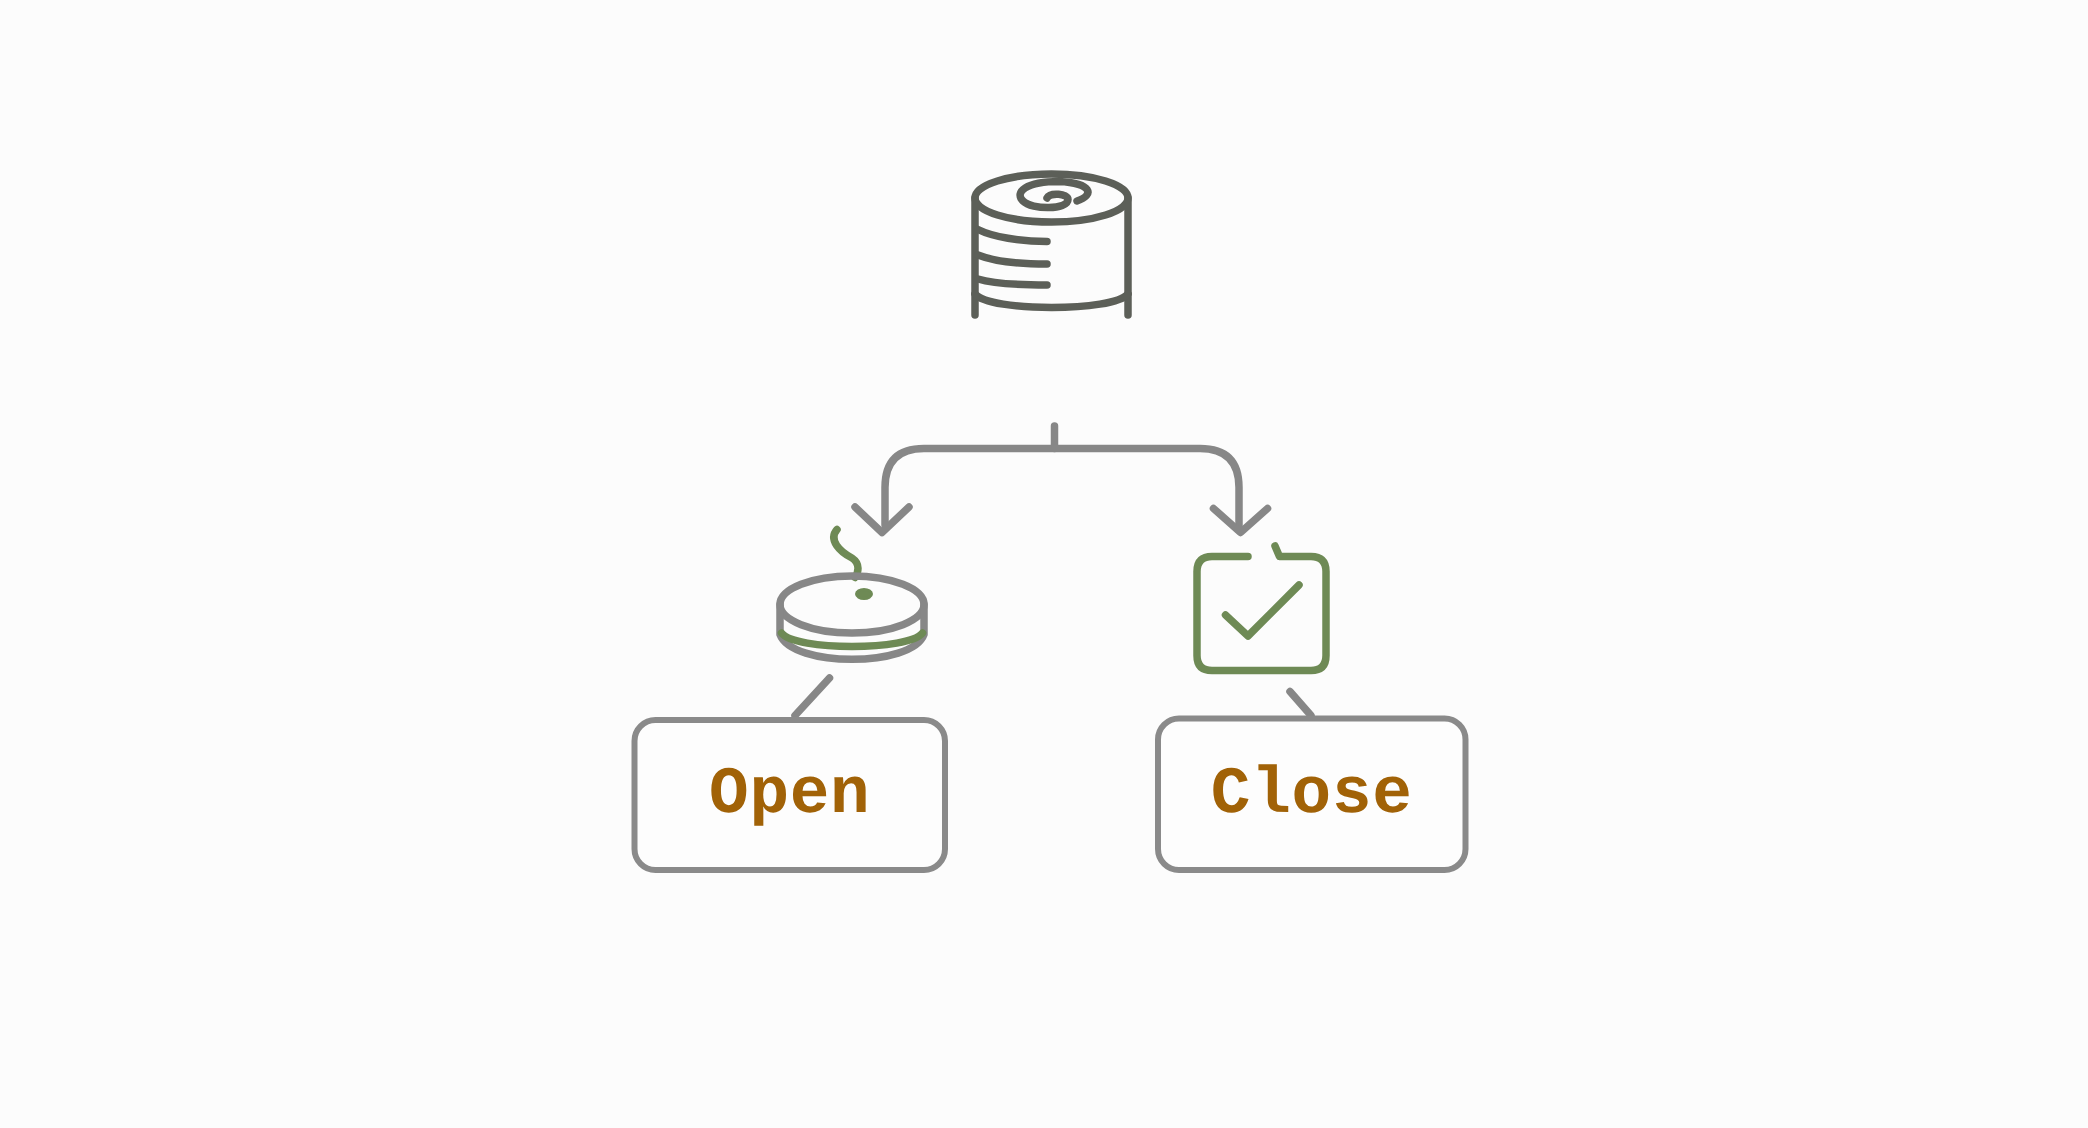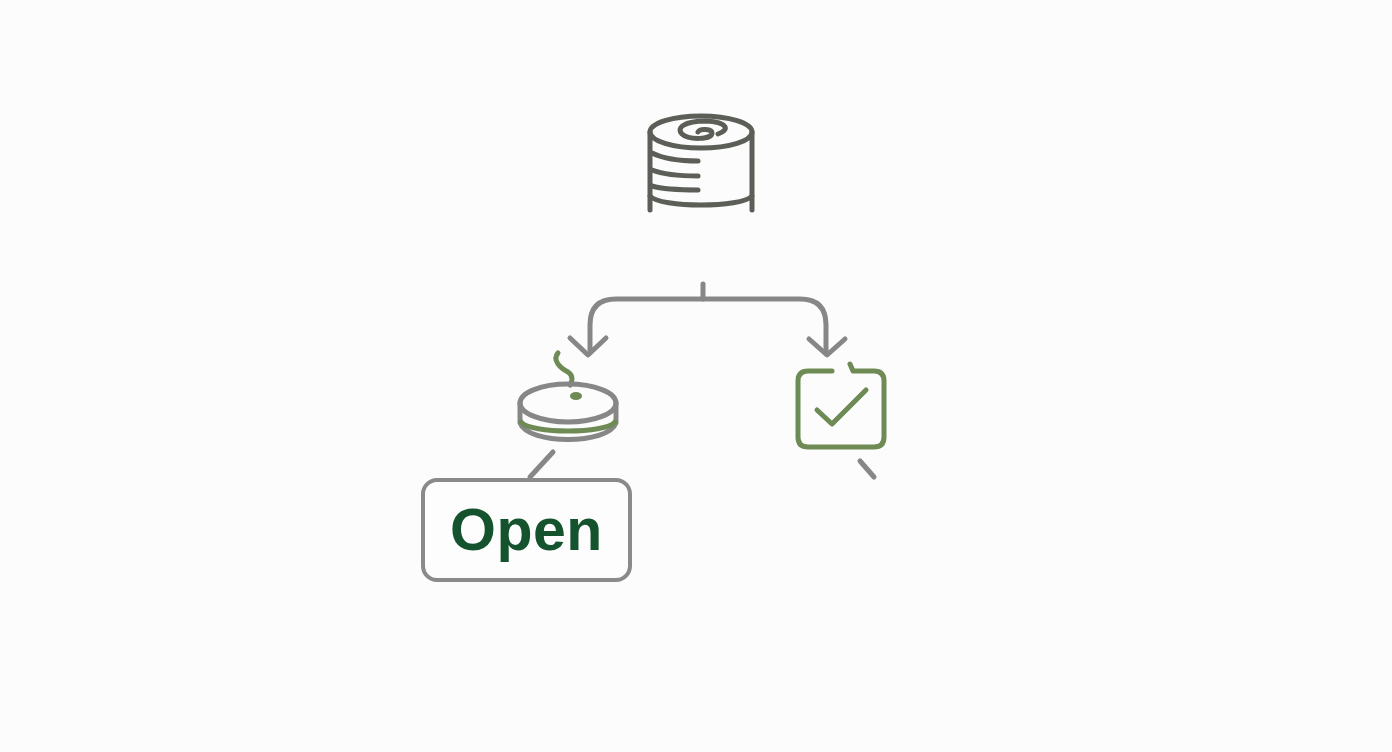--- a/index.html
+++ b/index.html
@@ -38,24 +38,24 @@
       position: absolute;
       box-sizing: border-box;
       border: 4px solid #8a8a8a;
       border-radius: 16px;
       background: #fdfdfd;
       display: flex;
       align-items: center;
       justify-content: center;
     }
     .node-box .text {
-      font-family: Liberation Sans, sans-serif;
+      font-family: Liberation Mono, monospace;
       font-weight: bold;
-      font-size: 59px;
-      color: #14532d;
+      font-size: 44px;
+      color: #a16207;
       letter-spacing: 0.5px;
     }
     .open-box { left: 421px; top: 478px; width: 211px; height: 104px; }
     .close-box { left: 770px; top: 477px; width: 209px; height: 105px; }
   </style>
 </head>
 <body>
 
 <div class="stage">
 
@@ -102,14 +102,17 @@
       <polyline points="817,410 832,424 866,390"></polyline>
     </g>
     <line x1="860" y1="461" x2="874" y2="477" stroke="#878787" stroke-width="5" stroke-linecap="round"></line>
   </svg>
 
 
   <div class="node-box open-box">
     <span class="text">Open</span>
   </div>
 
+  <div class="node-box close-box">
+    <span class="text">Close</span>
+  </div>
 
 </div>
 
 </body></html>

